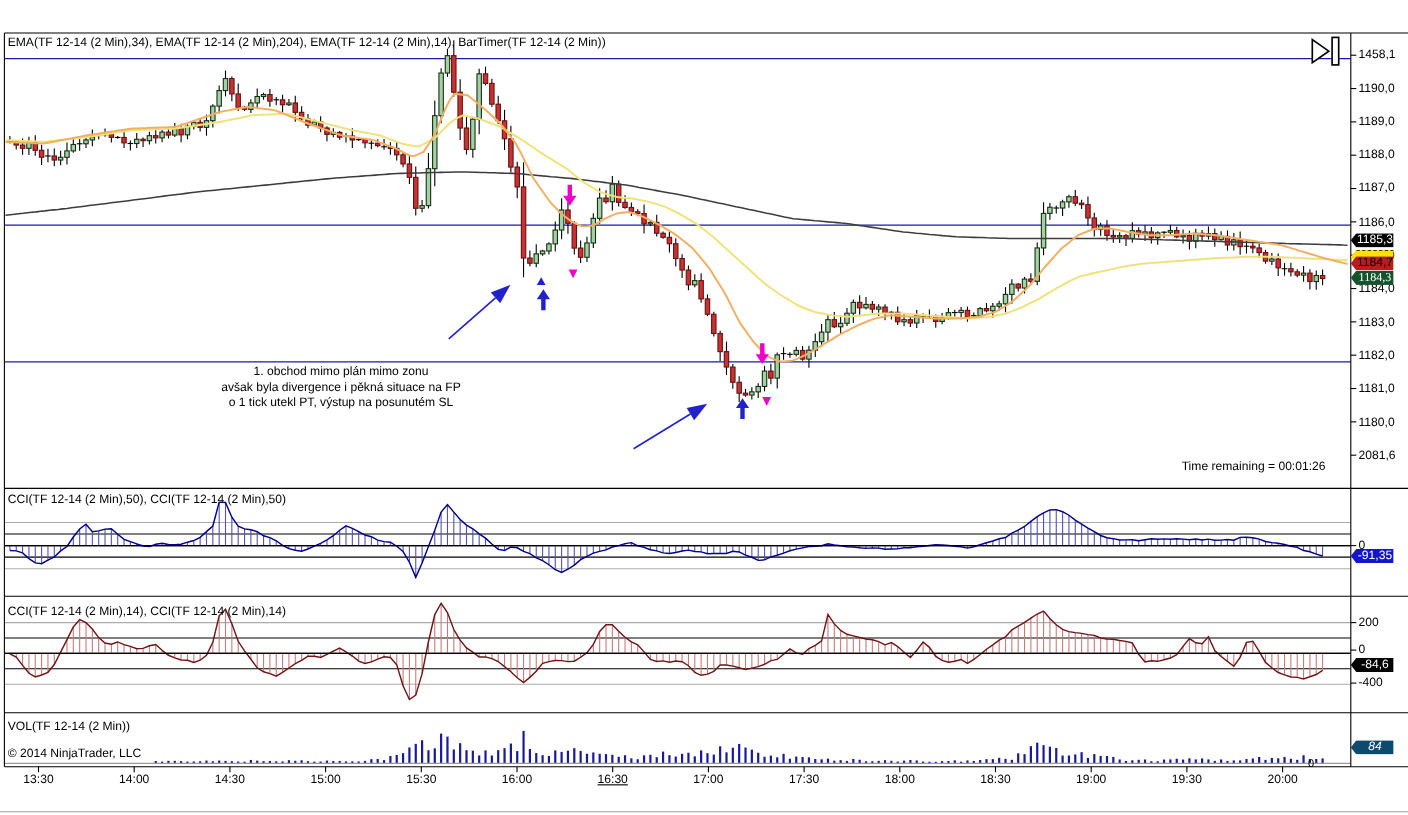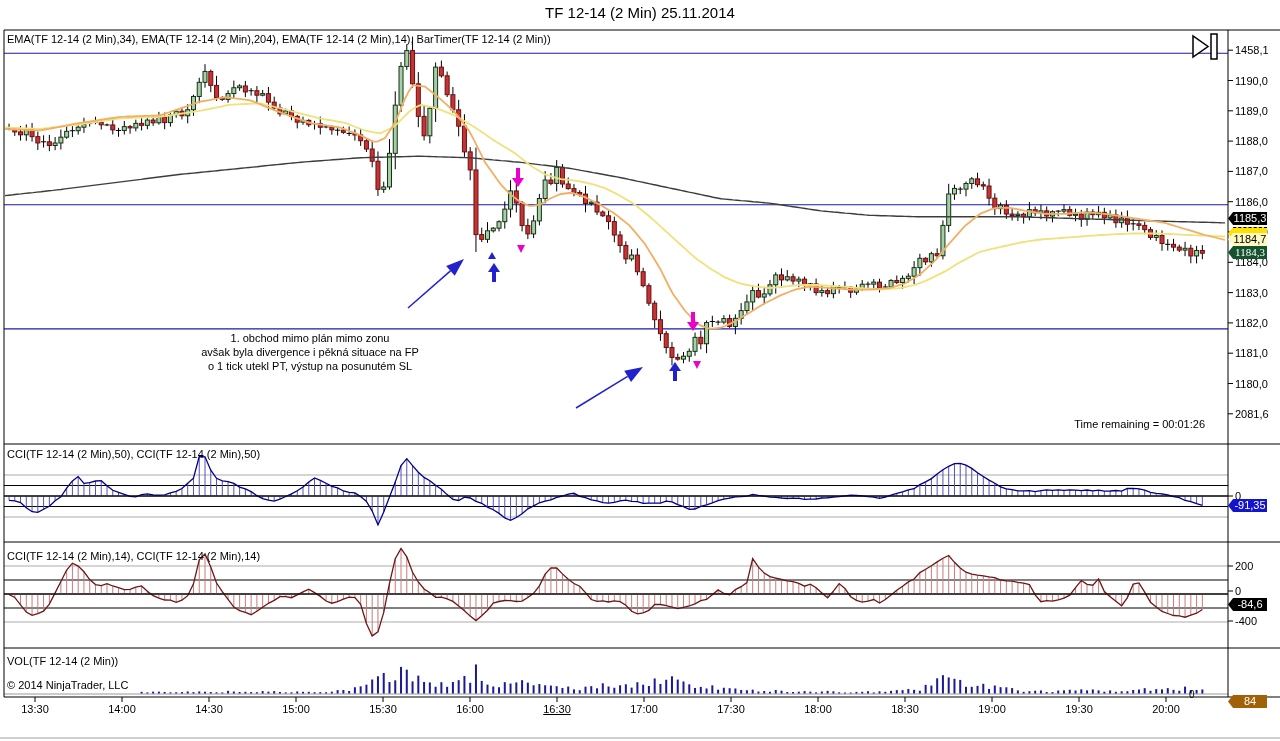--- a/index.html
+++ b/index.html
@@ -12,21 +12,20 @@
   .badge{position:absolute;left:1228px;width:39px;height:13px;font-size:11px;line-height:13px;
          text-align:center;box-sizing:border-box;padding-left:5px;
          clip-path:polygon(0 50%,13% 0,100% 0,100% 100%,13% 100%);}
   .axis-lbl{position:absolute;font-size:11px;line-height:12px;white-space:nowrap;}
   .time-lbl{position:absolute;top:703px;width:44px;text-align:center;font-size:11px;line-height:12px;}
 </style>
 </head>
 <body>
 
 <div id="app">
-  <div class="title">TF 12-14 (2 Min)  25.11.2014</div>
 
   <svg id="chart-svg" width="1280" height="741">
     <g id="g-plots">
         <line x1="4" y1="53.22999999999723" x2="1228" y2="53.22999999999723" stroke="#1A1AA6" stroke-width="1.2"></line>
         <line x1="4" y1="204.72999999999723" x2="1228" y2="204.72999999999723" stroke="#1A1AA6" stroke-width="1.2"></line>
         <line x1="4" y1="328.9600000000014" x2="1228" y2="328.9600000000014" stroke="#1A1AA6" stroke-width="1.2"></line>
         <line x1="9" y1="123.60247382378547" x2="9" y2="130.35885000544533" stroke="#000000" stroke-width="1"></line>
         <line x1="6.4" y1="128.97999999999723" x2="11.6" y2="128.97999999999723" stroke="#000000" stroke-width="1"></line>
         <line x1="14.765" y1="127.31520546865495" x2="14.765" y2="135.87644685864973" stroke="#000000" stroke-width="1"></line>
         <rect x="12.765" y="128.97999999999723" width="4" height="2.9113250000006303" fill="#C43434" stroke="#6E0E0E" stroke-width="1"></rect>
@@ -1121,19 +1120,19 @@
       <div class="time-lbl" style="left: 709px;">17:30</div>
       <div class="time-lbl" style="left: 796px;">18:00</div>
       <div class="time-lbl" style="left: 883px;">18:30</div>
       <div class="time-lbl" style="left: 970px;">19:00</div>
       <div class="time-lbl" style="left: 1057px;">19:30</div>
       <div class="time-lbl" style="left: 1144px;">20:00</div>
     </div>
   <div id="badges">
       <div class="badge" style="top: 212px; background: rgb(0, 0, 0); color: rgb(255, 255, 255);">1185,3</div>
       <div class="badge" style="top: 227px; background: rgb(255, 224, 0); color: rgb(255, 224, 0); border-top: 1px dashed rgb(0, 0, 0);">1184,9</div>
-      <div class="badge" style="top: 233px; background: #fef9c3; color: rgb(0, 0, 0);">1184,7</div>
+      <div class="badge" style="top: 233px; background: #b91c1c; color: rgb(0, 0, 0);">1184,7</div>
       <div class="badge" style="top: 246px; background: #14532d; color: rgb(255, 255, 255); font-family: Liberation Serif, serif;">1184,3</div>
       <div class="badge" style="top: 499px; background: rgb(20, 20, 204); color: rgb(255, 255, 255);">-91,35</div>
       <div class="badge" style="top: 598px; background: rgb(0, 0, 0); color: rgb(255, 255, 255);">-84,6</div>
-      <div class="badge" style="top: 695px; background: #a16207; color: rgb(255, 255, 255);">84</div>
+      <div class="badge" style="top: 673px; background: #0c4a6e; color: rgb(255, 255, 255); font-style: italic;">84</div>
     </div>
 </div>
 
 </body></html>

